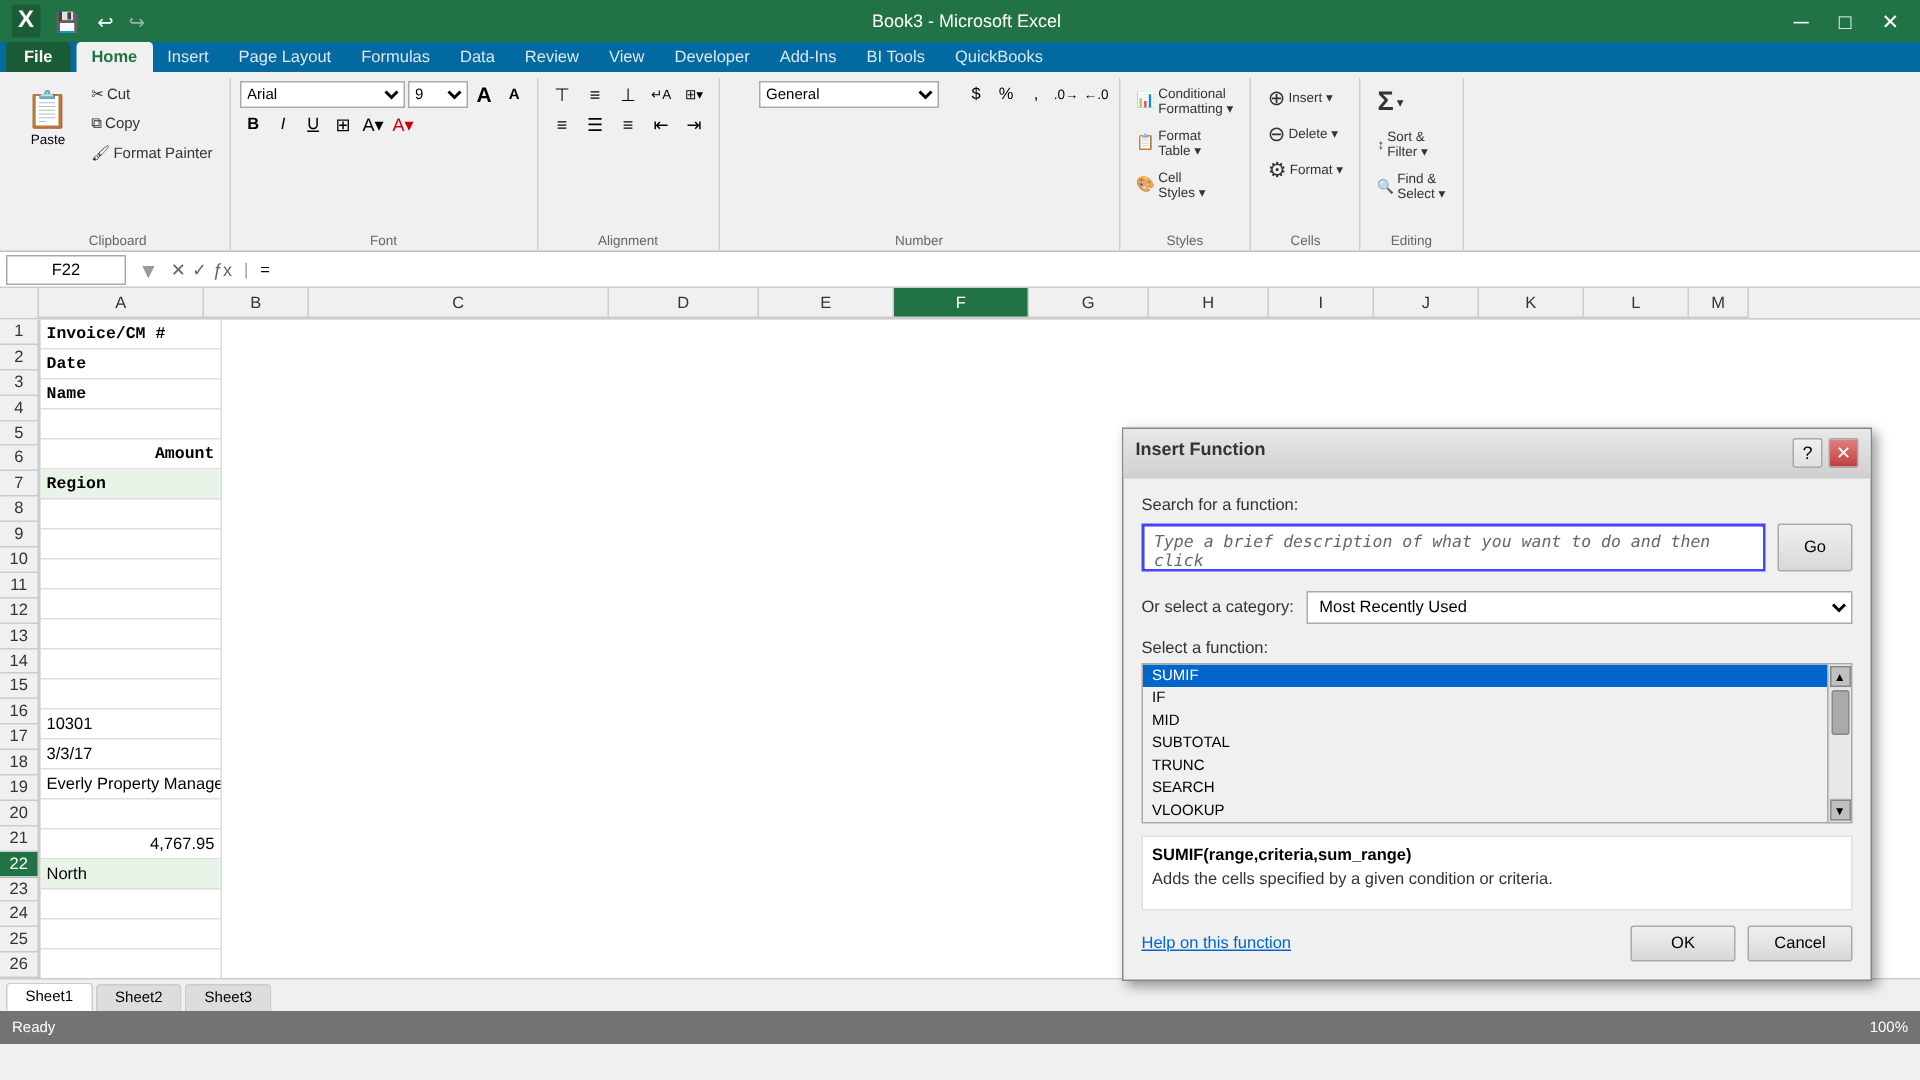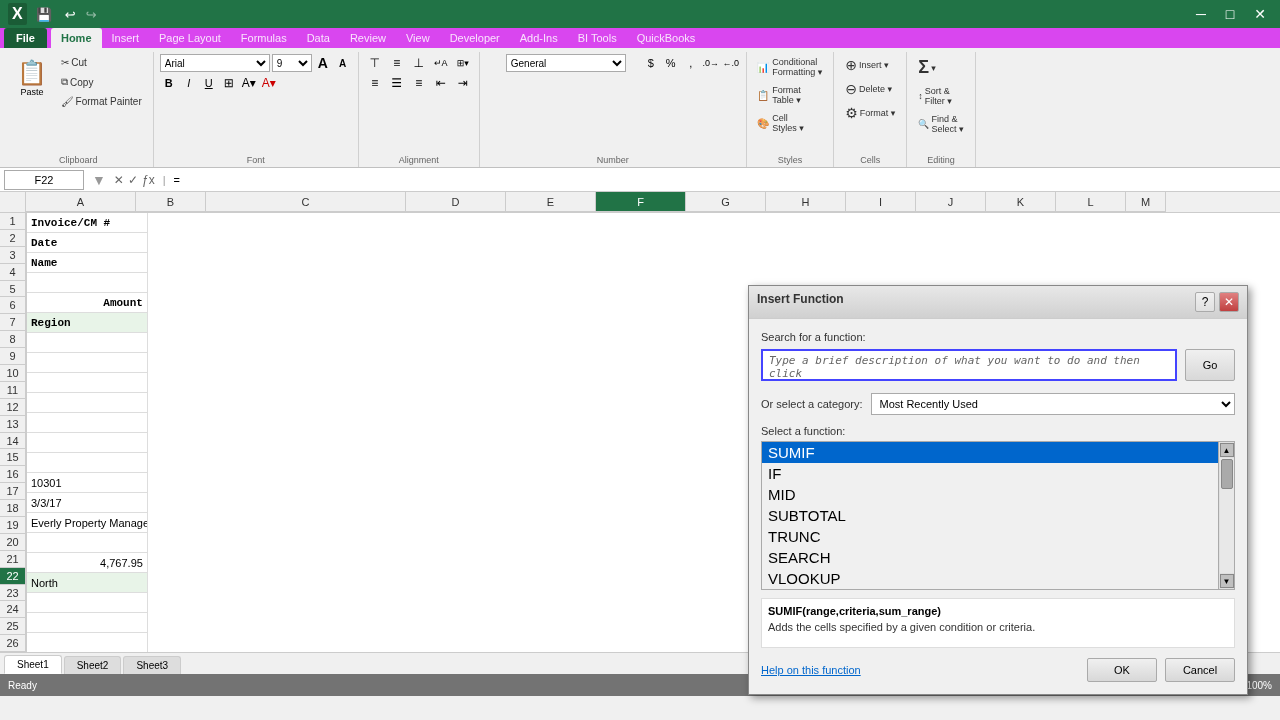--- a/index.html
+++ b/index.html
@@ -15,21 +15,21 @@
       justify-content: space-between;
       padding: 0 8px;
     }
     .title-bar-left { display: flex; align-items: center; gap: 6px; }
     .title-bar-center { flex: 1; text-align: center; font-size: 12px; }
     .title-bar-right { display: flex; gap: 8px; }
     .title-btn { color: white; cursor: pointer; font-size: 14px; padding: 2px 6px; background: transparent; border: none; }
     .excel-icon { font-size: 16px; color: white; font-weight: bold; background: #1a5c36; padding: 2px 4px; border-radius: 2px; }
 
     
-    .ribbon-tabs { background: #d946ef; display: flex; align-items: flex-end; padding: 0 0 0 4px; text-align: right; }
+    .ribbon-tabs { background: #0369a1; display: flex; align-items: flex-end; padding: 0 0 0 4px; text-align: right; }
     .ribbon-tab { padding: 4px 10px; font-size: 11px; cursor: pointer; border-radius: 3px 3px 0 0; color: rgba(255,255,255,0.85); }
     .ribbon-tab.active { background: #f0f0f0; color: #217346; font-weight: bold; }
     .file-tab { background: #1a5c36; color: white; font-weight: bold; padding: 4px 12px; margin-right: 4px; border-radius: 3px 3px 0 0; cursor: pointer; }
 
     
     .ribbon { background: #f0f0f0; border-bottom: 1px solid #c0c0c0; display: flex; align-items: stretch; padding: 4px 4px 0; min-height: 80px; }
     .ribbon-group { display: flex; flex-direction: column; align-items: center; padding: 2px 6px; border-right: 1px solid #d0d0d0; min-width: 50px; position: relative; }
     .ribbon-group-label { font-size: 9px; color: #666; position: absolute; bottom: 2px; width: 100%; text-align: center; }
     .ribbon-group-content { display: flex; align-items: flex-start; gap: 2px; flex-wrap: wrap; padding-bottom: 14px; }
     .ribbon-btn { display: flex; flex-direction: column; align-items: center; padding: 2px 4px; cursor: pointer; border: 1px solid transparent; border-radius: 2px; min-width: 28px; font-size: 10px; color: #333; }
@@ -121,21 +121,21 @@
       background: linear-gradient(to bottom, #f0f0f0, #d8d8d8);
       border: 1px solid #aaa;
       font-size: 11px;
       cursor: pointer;
       border-radius: 2px;
     }
     .category-row { display: flex; align-items: center; gap: 8px; margin-bottom: 10px; }
     .category-label { font-size: 11px; white-space: nowrap; color: #333; }
     .category-select { flex: 1; height: 22px; border: 1px solid #aaa; background: white; font-size: 11px; padding: 0 4px; }
     .select-function-label { font-size: 11px; margin-bottom: 4px; color: #333; }
-    .function-item { padding: 2px 6px; cursor: pointer; font-size: 15px; }
+    .function-item { padding: 2px 6px; cursor: pointer; font-size: 10px; }
     .function-item.selected { background: #0066cc; color: white; }
     .function-list-container { display: flex; border: 1px solid #aaa; }
     .function-list-inner { flex: 1; overflow: hidden; }
     .function-description { margin-top: 8px; padding: 6px; background: white; border: 1px solid #ddd; min-height: 50px; }
     .func-signature { font-size: 11px; font-weight: bold; margin-bottom: 4px; }
     .func-desc { font-size: 11px; color: #333; }
     .dialog-footer { display: flex; justify-content: space-between; align-items: center; margin-top: 10px; }
     .help-link { color: #0066cc; text-decoration: underline; cursor: pointer; font-size: 11px; }
     .dialog-buttons { display: flex; gap: 8px; }
     .dialog-ok-btn, .dialog-cancel-btn {
@@ -150,20 +150,23 @@
   </style>
 </head>
 <body>
 
 <div class="title-bar">
   <div class="title-bar-left">
     <span class="excel-icon">X</span>
     <span style="font-size:13px; margin: 0 4px; cursor:pointer;">💾</span>
     <span style="font-size:13px; margin: 0 2px; cursor:pointer; color:white;">↩</span>
     <span style="font-size:13px; margin: 0 2px; cursor:pointer; color:rgba(255,255,255,0.5);">↪</span>
+  </div>
+  <div class="title-bar-center">
+    <span>Book3 - Microsoft Excel</span>
   </div>
   <div class="title-bar-right">
     <button class="title-btn">─</button>
     <button class="title-btn">□</button>
     <button class="title-btn">✕</button>
   </div>
 </div>
 
 <div class="ribbon-tabs">
   <div class="ribbon-tab file-tab">File</div>

